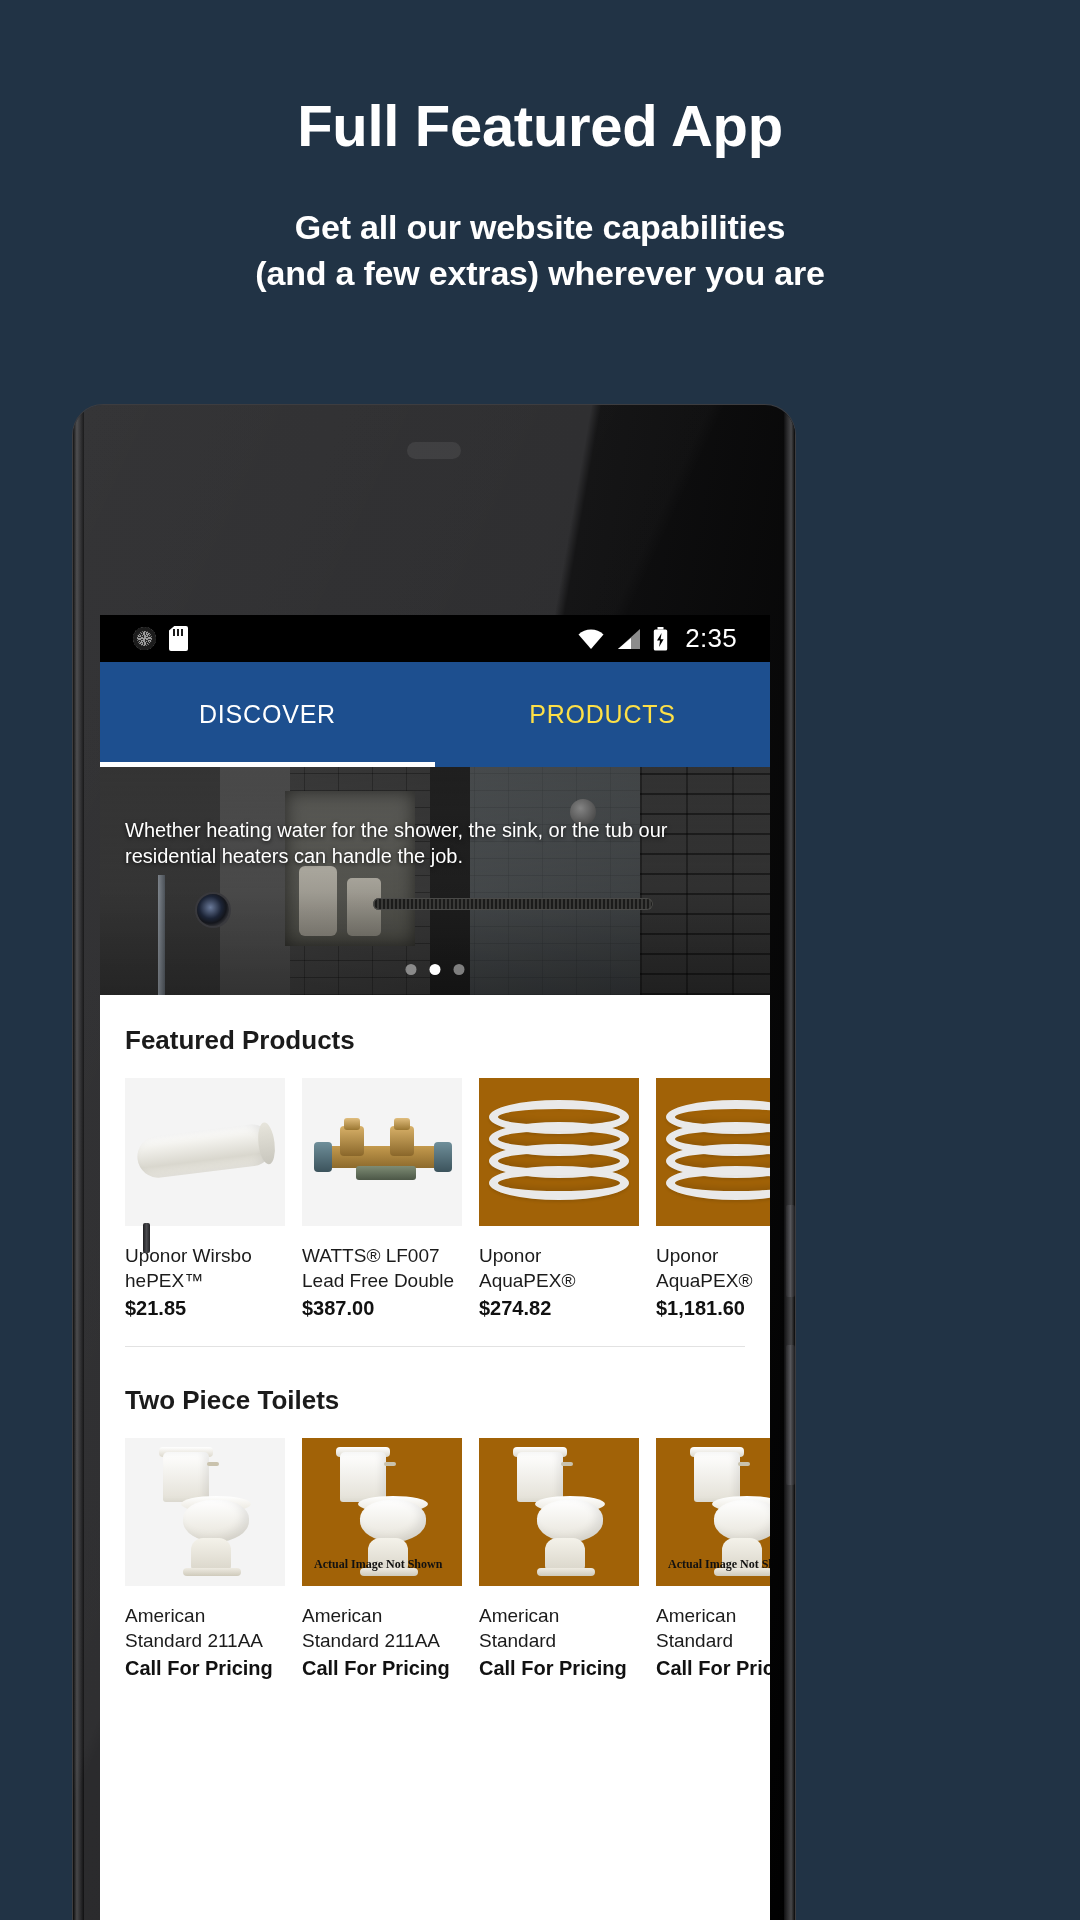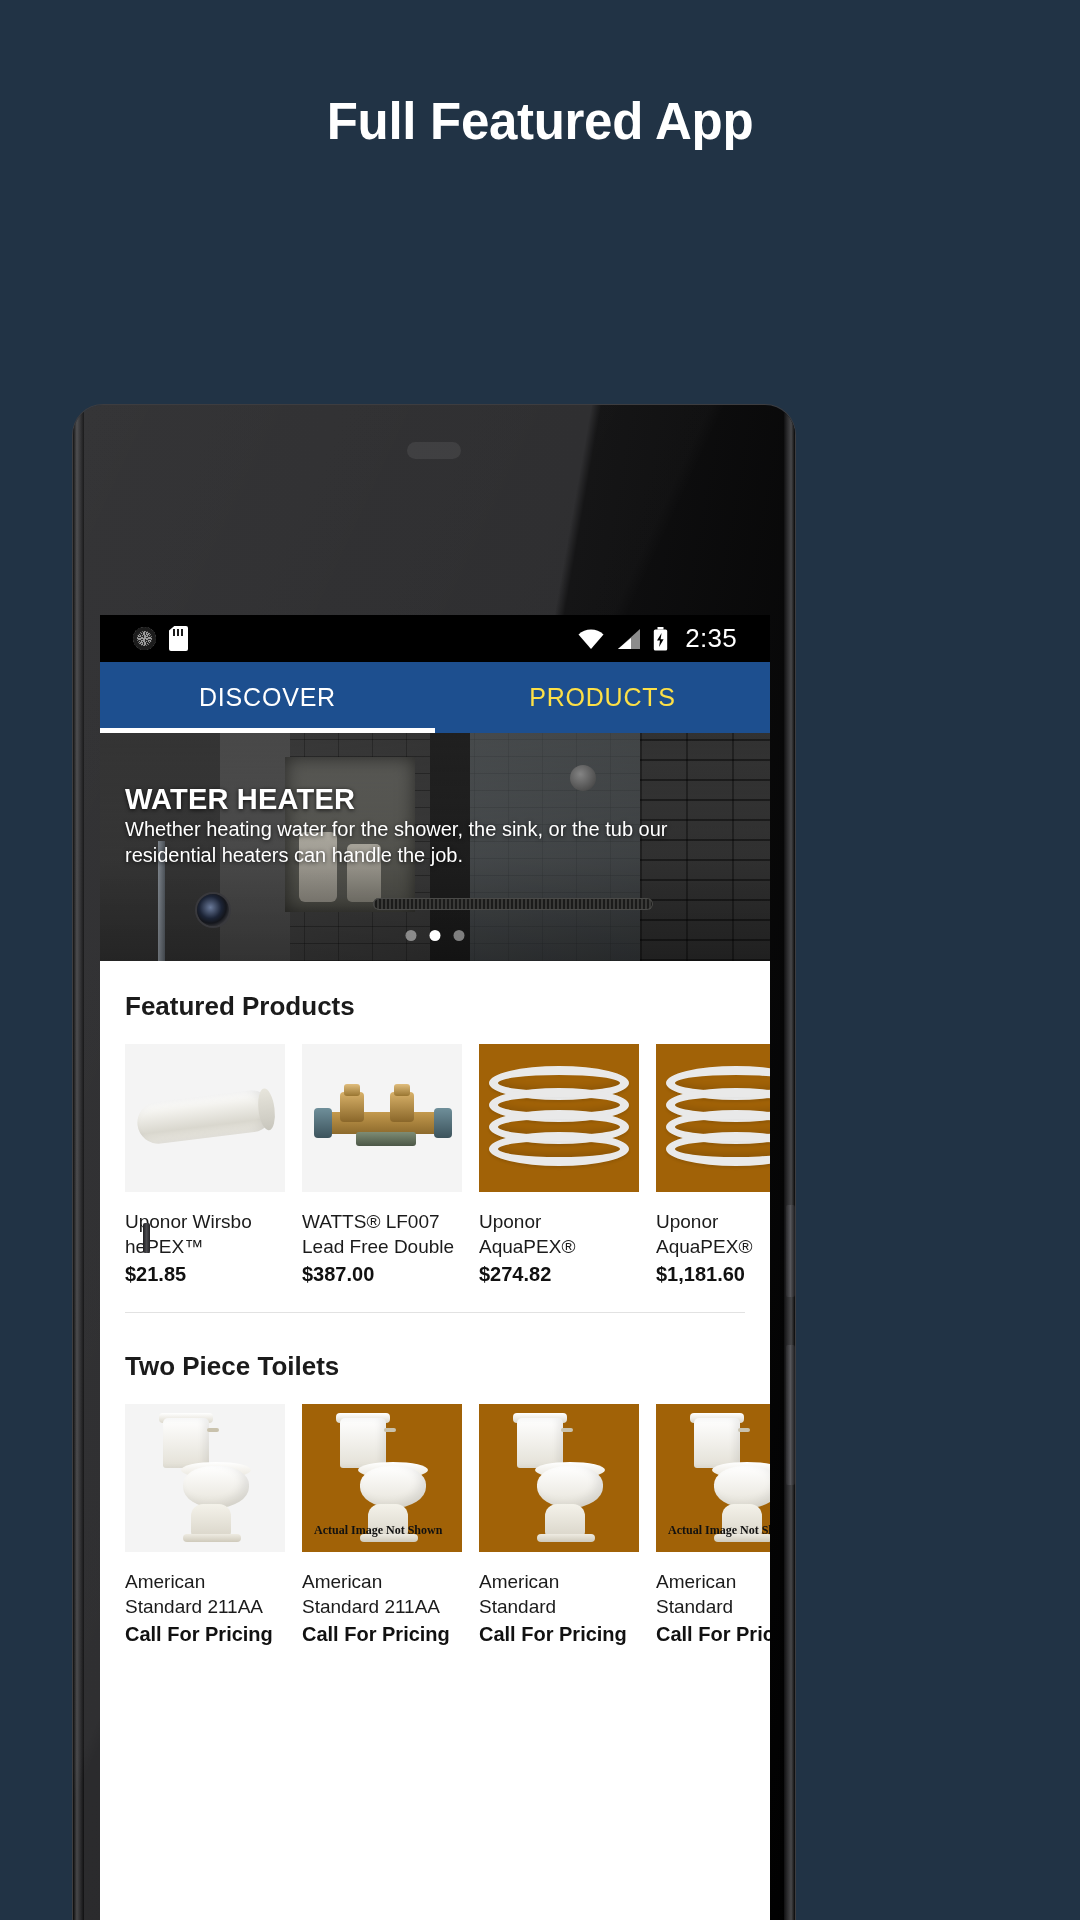--- a/index.html
+++ b/index.html
@@ -20,21 +20,21 @@
   }
 
   
   .promo-title {
     position: absolute;
     top: 92px;
     left: 0;
     width: 1080px;
     text-align: center;
     color: #ffffff;
-    font-size: 51px;
+    font-size: 58px;
     font-weight: bold;
     letter-spacing: -0.3px;
   }
   .promo-sub {
     position: absolute;
     top: 204px;
     left: 0;
     width: 1080px;
     text-align: center;
     color: #ffffff;
@@ -155,21 +155,21 @@
     clip-path: polygon(28% 0, 100% 0, 100% 100%, 0 100%, 0 18%);
   }
   .ic-sd::after {
     content:""; position:absolute; top:3px; left:4px;
     width:11px; height:7px;
     background: repeating-linear-gradient(90deg,#1a1a1a 0 2px, #fff 2px 4px);
   }
 
   
   .tabbar {
-    height: 71px;
+    height: 105px;
     background: #1d4f8f;
     display: flex;
     position: relative;
   }
   .tab {
     flex: 1;
     display: flex;
     align-items: center;
     justify-content: center;
     color: #ffffff;
@@ -331,20 +331,24 @@
   .tk-foot { position:absolute; left:26px; top:116px; width:58px; height:8px; border-radius:4px;
     background: linear-gradient(180deg,#eeebe2,#cfcabb); }
 </style>
 </head>
 <body>
 
 <div id="root">
 
   <div class="promo-title">Full Featured App</div>
 
+  <div class="promo-sub">
+    <div>Get all our website capabilities</div>
+    <div>(and a few extras) wherever you are</div>
+  </div>
 
   <div class="phone">
     <div class="phone-edge-l"></div>
     <div class="phone-edge-r"></div>
     <div class="phone-topbump"></div>
     <div class="phone-glass-sheen"></div>
 
     <div class="screen">
 
       <div class="statusbar">
@@ -382,21 +386,20 @@
           <div class="hp-panelB"></div>
           <div class="hp-niche"></div>
           <div class="hp-door"></div>
           <div class="hp-glass"></div>
           <div class="hp-shead"></div>
           <div class="hp-rail"></div>
           <div class="hp-brick"></div>
         </div>
         <div class="hero-scrim"></div>
         <div class="hero-text">
-          <div class="hero-title">WATER HEATER</div>
           <div class="hero-desc">Whether heating water for the shower, the sink, or the tub our residential heaters can handle the job.</div>
         </div>
         <div class="hero-dots">
           <span class="dot"></span>
           <span class="dot active"></span>
           <span class="dot"></span>
         </div>
       </div>
 
       <div class="section">

